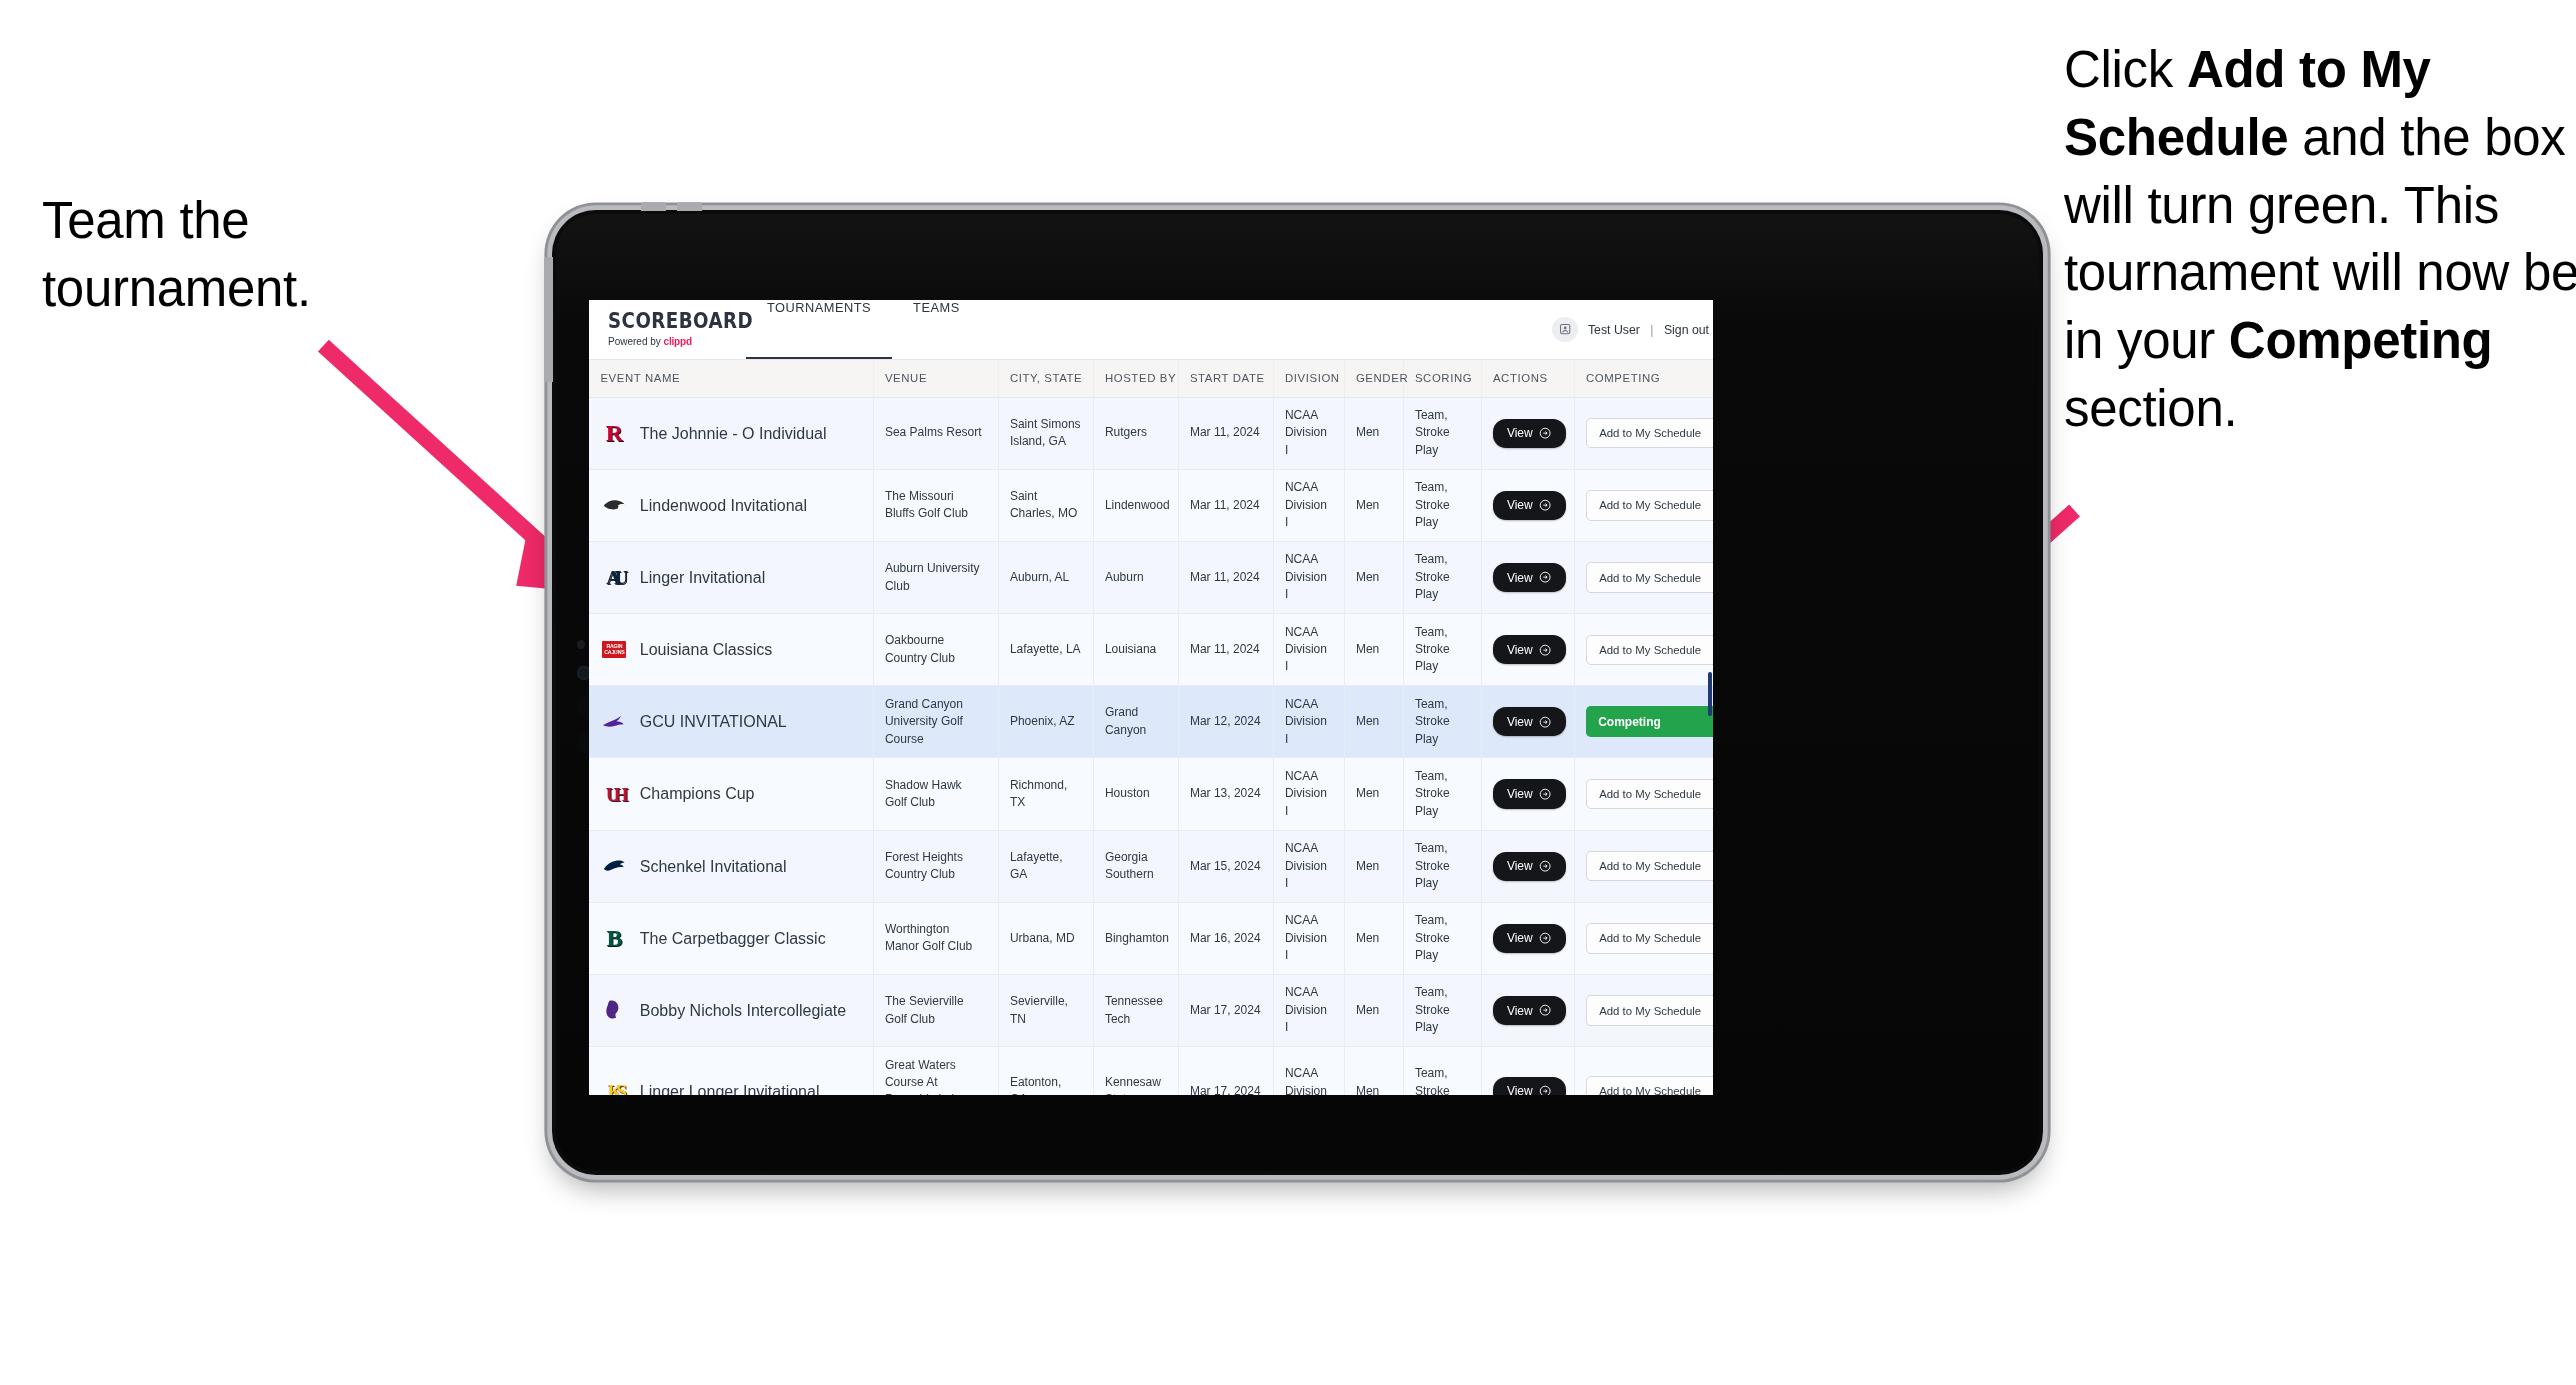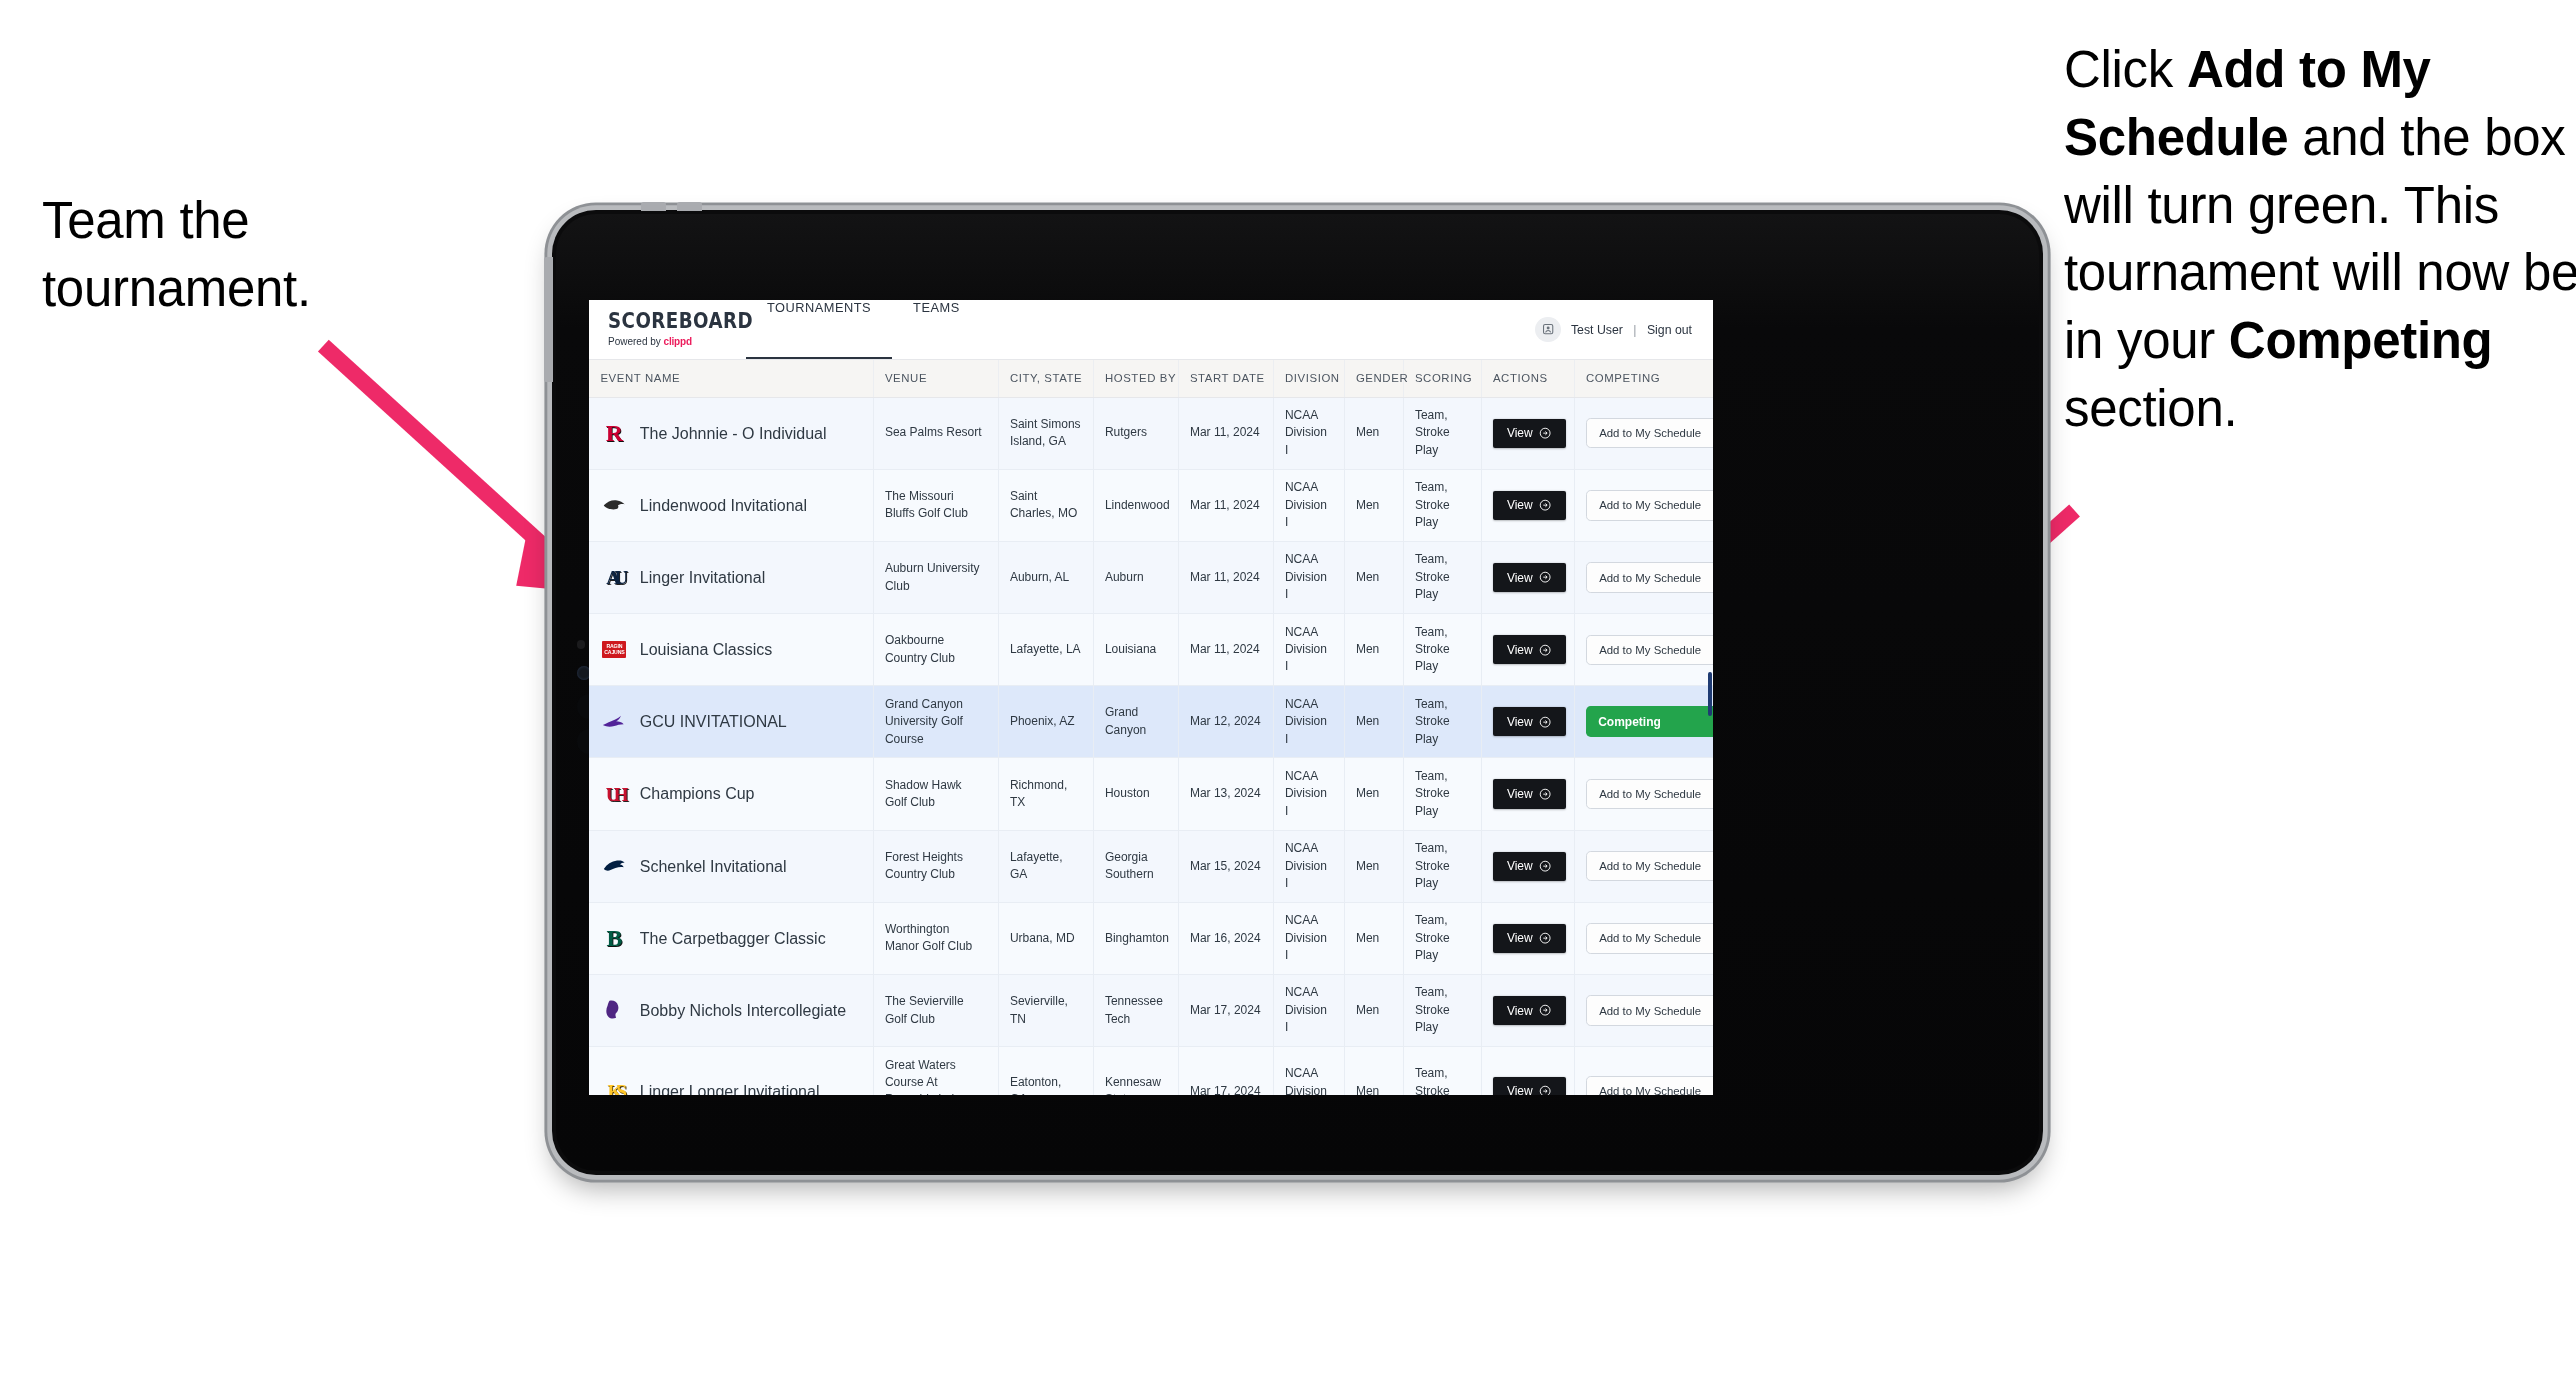--- a/index.html
+++ b/index.html
@@ -114,21 +114,21 @@
     color: #2b3440;
     cursor: pointer;
     border-bottom: 2.8px solid transparent;
     height: 100%;
   }
   .navtab.active { border-bottom-color: #2b3440; }
 
   #appbar-spacer { flex: 1 1 auto; }
   #appbar-right {
     display: flex; align-items: center; gap: 10.4px;
-    padding-right: 21px;
+    padding-right: 4px;
     font-size: 12.3px; color: #2b3440;
   }
   #avatar {
     width: 25.5px; height: 25.5px; border-radius: 50%;
     background: #eceef1;
     display: flex; align-items: center; justify-content: center;
   }
   #avatar svg { display: block; }
   .divtext { color: #9aa0a8; }
   #signout { cursor: pointer; }
@@ -176,21 +176,21 @@
     line-height: 1;
     font-family: "Liberation Serif", serif;
   }
   .evtname { font-size: 16px; color: #2f3943; }
 
   
   .btn-view {
     display: inline-flex; align-items: center; justify-content: center; gap: 6.6px;
     background: #14161a; color: #fff;
     font-size: 12px;
-    border: none; border-radius: 2px;
+    border: none; border-radius: 13px;
     padding: 7.6px 14px;
     cursor: pointer;
     box-shadow: 0 0.9px 1.9px rgba(0,0,0,.25);
   }
   .btn-add {
     display: inline-flex; align-items: center; justify-content: space-between;
     width: 149px;
     background: #fdfdfd; color: #2f3943;
     font-size: 11.4px;
     border: 0.9px solid #d3d8df; border-radius: 4.7px;

